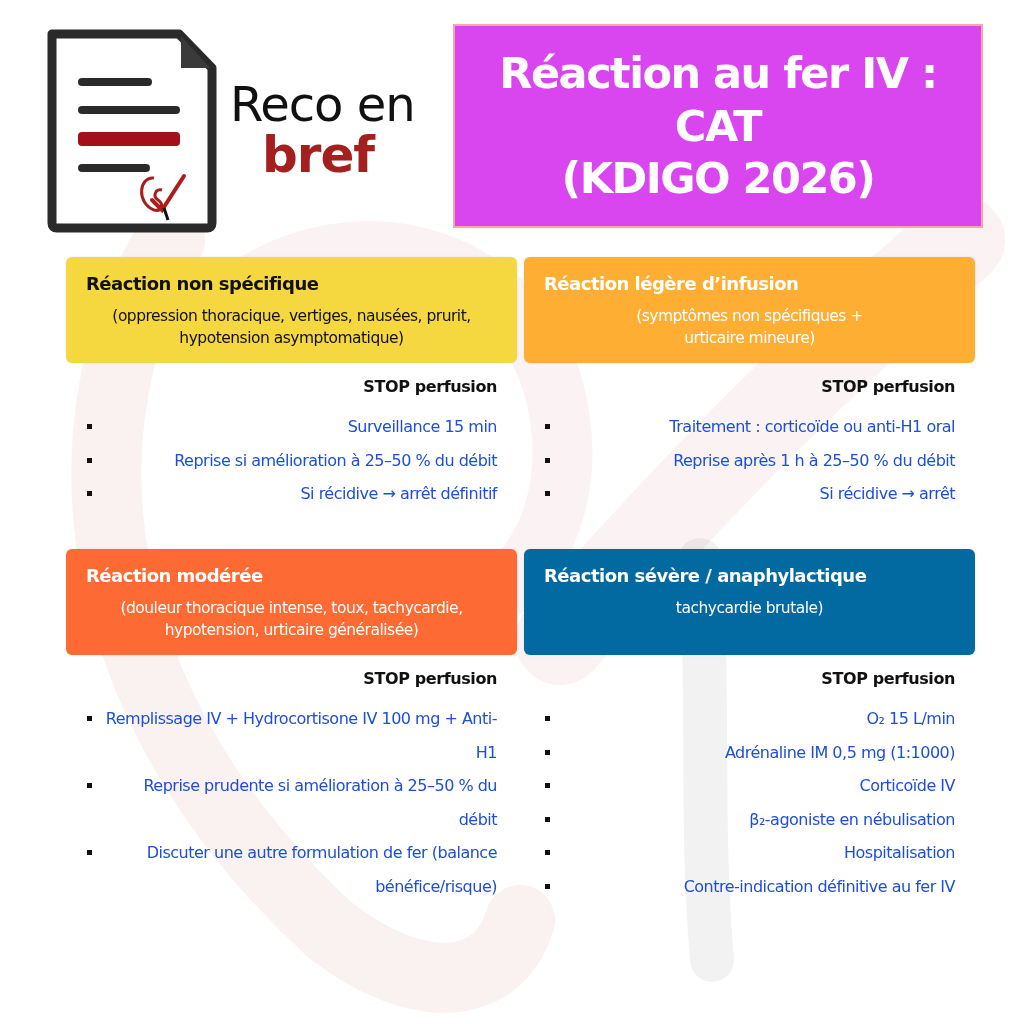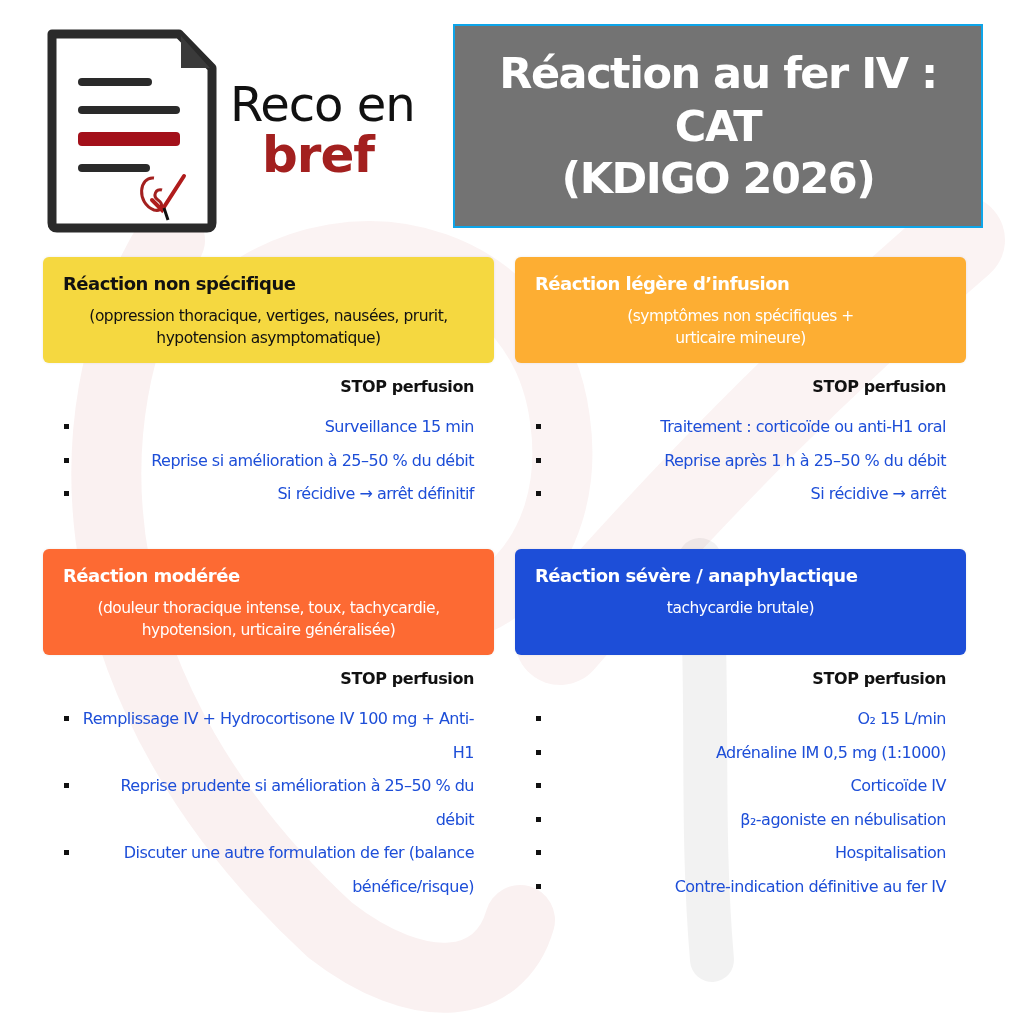--- a/index.html
+++ b/index.html
@@ -20,35 +20,35 @@
     .logo-text {
       position: absolute; left: 186px; top: 52px;
       font-family: "DejaVu Sans", sans-serif;
       line-height: 1.0;
     }
     .logo-line1 { font-size: 48px; color: #111; letter-spacing: -1px; font-weight: normal; display:block; }
     .logo-line2 { font-size: 50px; color: #a3201f; font-weight: bold; letter-spacing: -1px; display:block; margin-top: 2px; margin-left: 32px; }
 
     .title-box {
       position: absolute; left: 453px; top: 24px; width: 530px; height: 204px;
-      background: #737373;
-      border: 2px solid #0ea5e9;
+      background: #d946ef;
+      border: 2px solid #fca5a5;
       display: flex; align-items: center; justify-content: center;
       text-align: center; z-index: 1;
     }
     .title-text {
       color: #ffffff; font-weight: bold; font-size: 43px; line-height: 1.22;
       font-family: "DejaVu Sans", sans-serif; letter-spacing: -1.5px;
     }
     .title-text span { display: block; }
 
     
     .grid {
-      position: absolute; left: 43px; top: 257px; width: 914px;
-      display: grid; grid-template-columns: 451px 451px; column-gap: 21px;
+      position: absolute; left: 66px; top: 257px; width: 914px;
+      display: grid; grid-template-columns: 451px 451px; column-gap: 7px;
       z-index: 1;
     }
     .cell { position: relative; }
     .card-head {
       border-radius: 6px; padding: 16px 20px 14px 20px;
       box-shadow: 0 0 3px rgba(0,0,0,0.08);
     }
     .card-title {
       font-weight: bold; font-size: 18px; line-height: 22px;
       font-family: "DejaVu Sans", sans-serif; letter-spacing: -0.5px;
@@ -168,21 +168,21 @@
         <div class="stop">STOP perfusion</div>
         <ul class="items">
           <li>Remplissage IV + Hydrocortisone IV 100 mg + Anti-H1</li>
           <li>Reprise prudente si amélioration à 25–50 % du débit</li>
           <li>Discuter une autre formulation de fer (balance bénéfice/risque)</li>
         </ul>
       </div>
     </div>
 
     <div class="cell row2">
-      <div class="card-head" style="background:#1d4ed8;color:#fff;">
+      <div class="card-head" style="background:#0369a1;color:#fff;">
         <div class="card-title">Réaction sévère / anaphylactique</div>
         <div class="card-sub">
           <span>tachycardie brutale)</span>
         </div>
       </div>
       <div class="body">
         <div class="stop">STOP perfusion</div>
         <ul class="items">
           <li>O₂ 15 L/min</li>
           <li>Adrénaline IM 0,5 mg (1:1000)</li>

